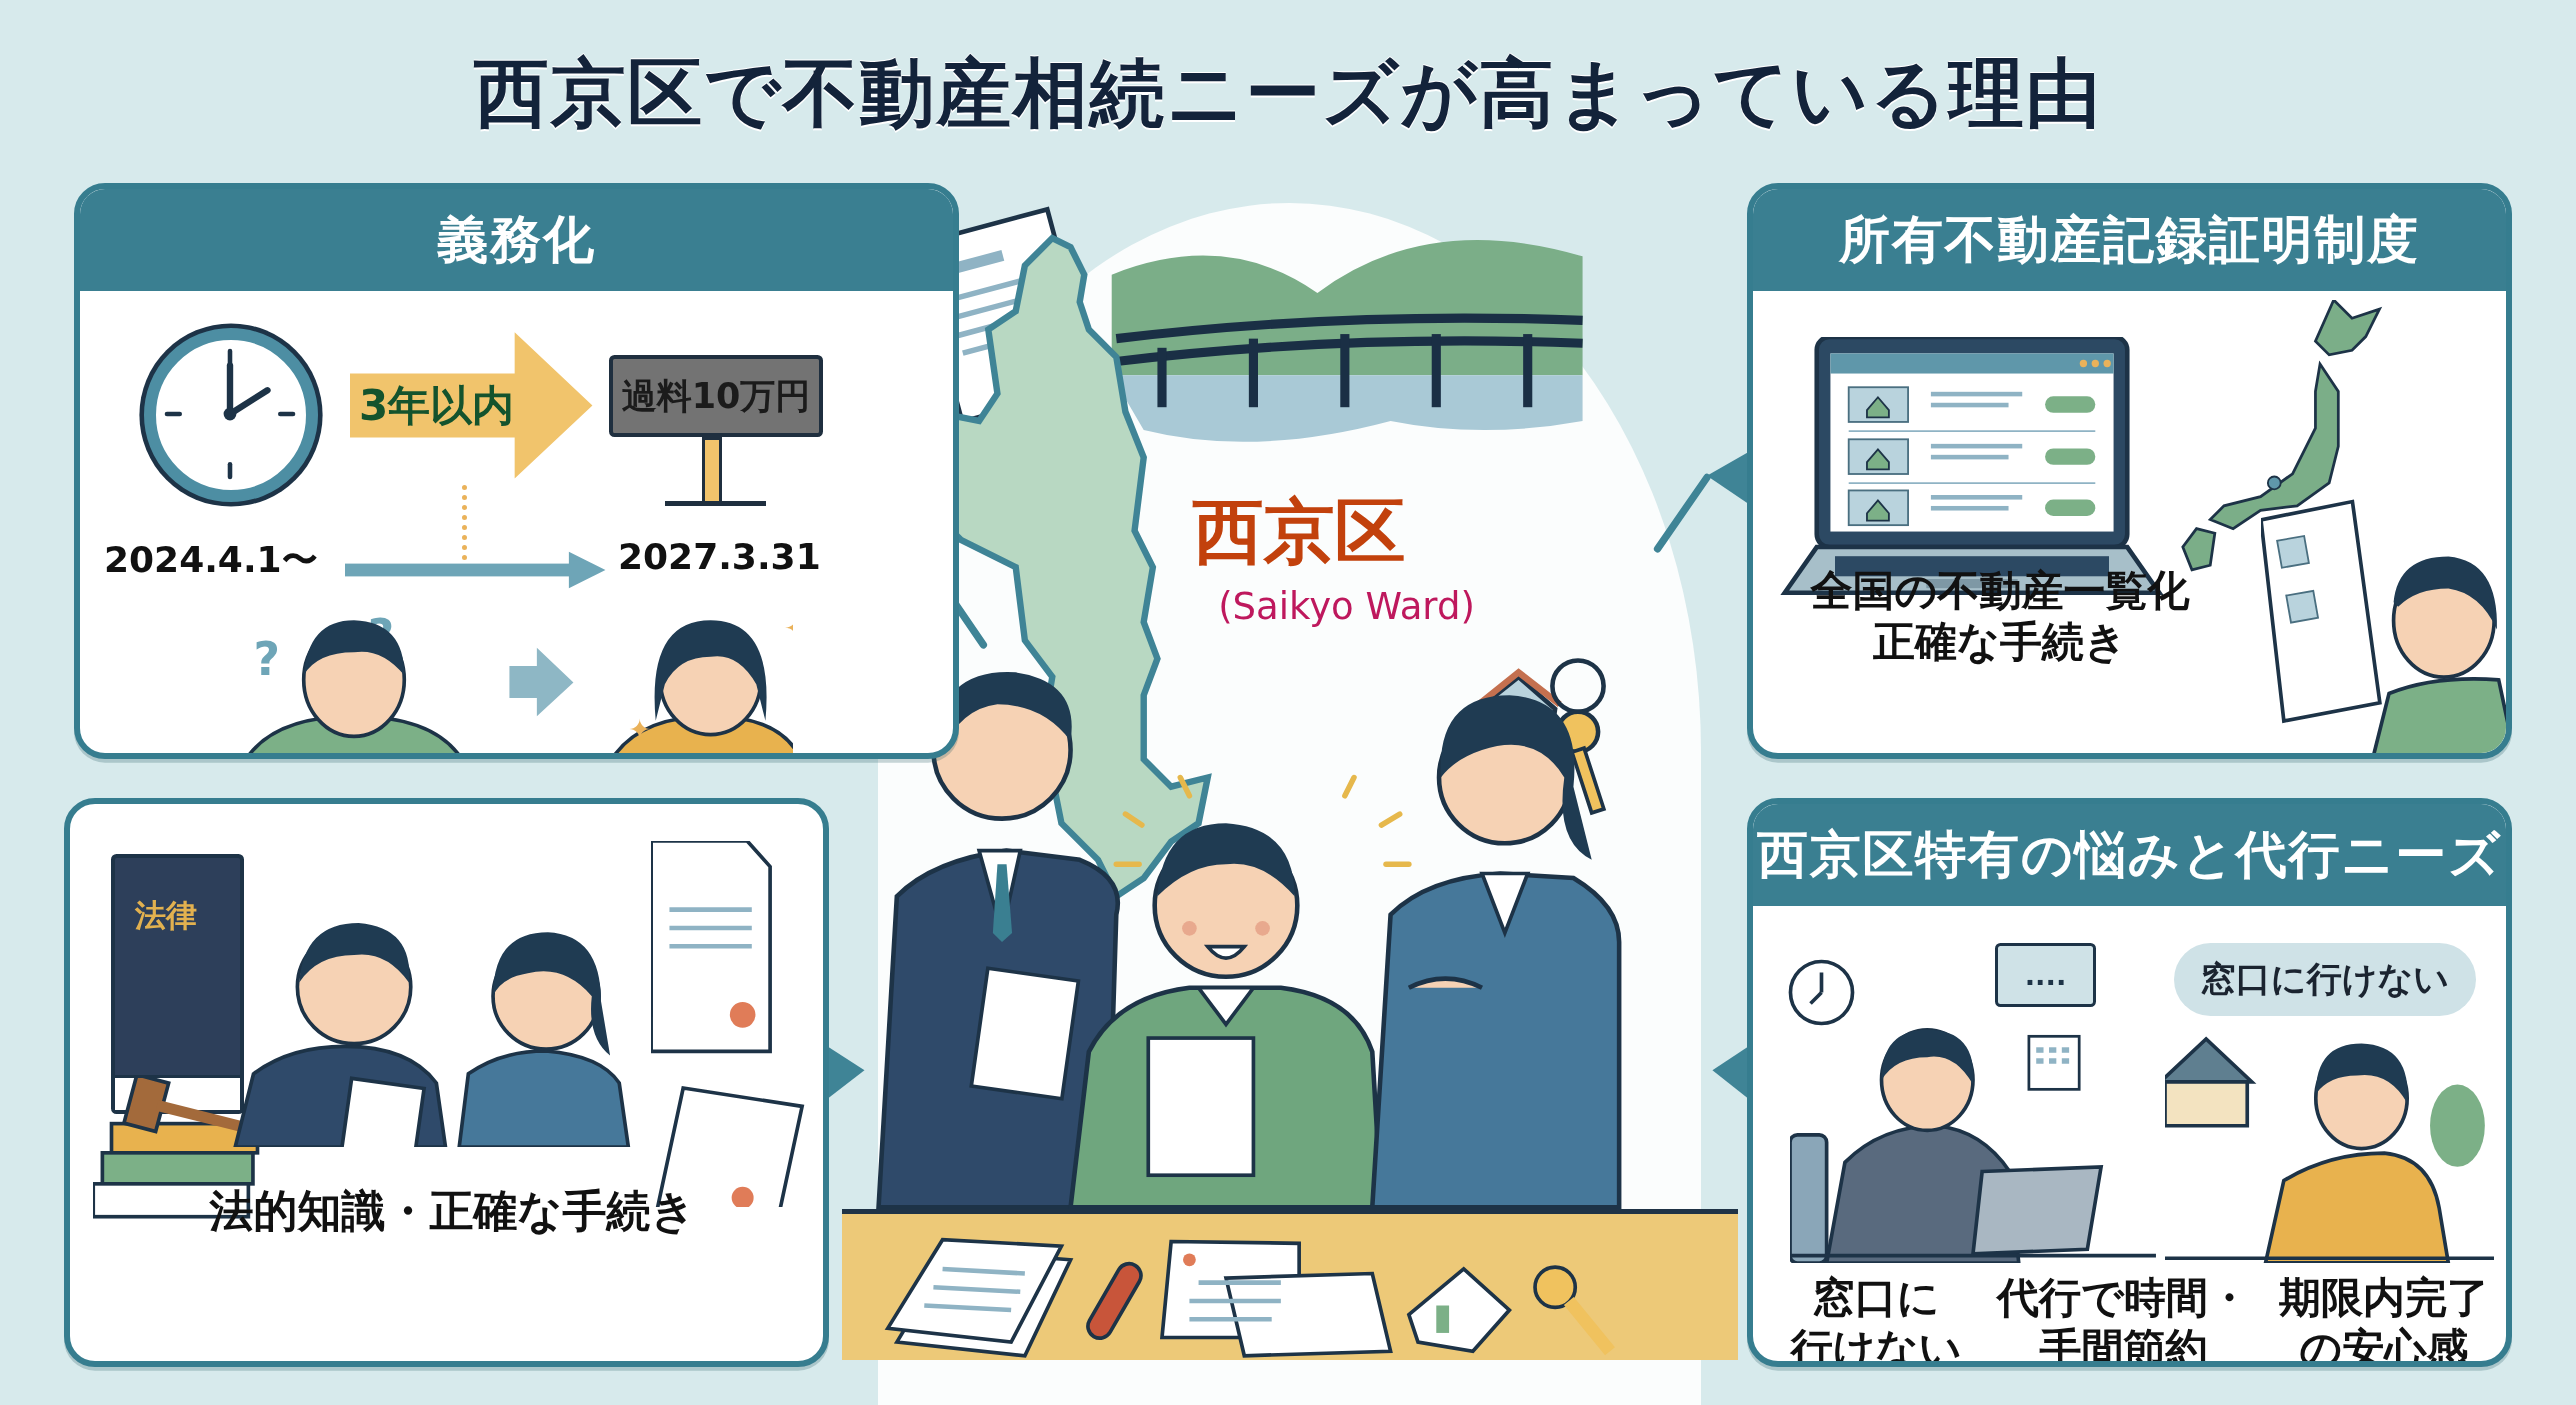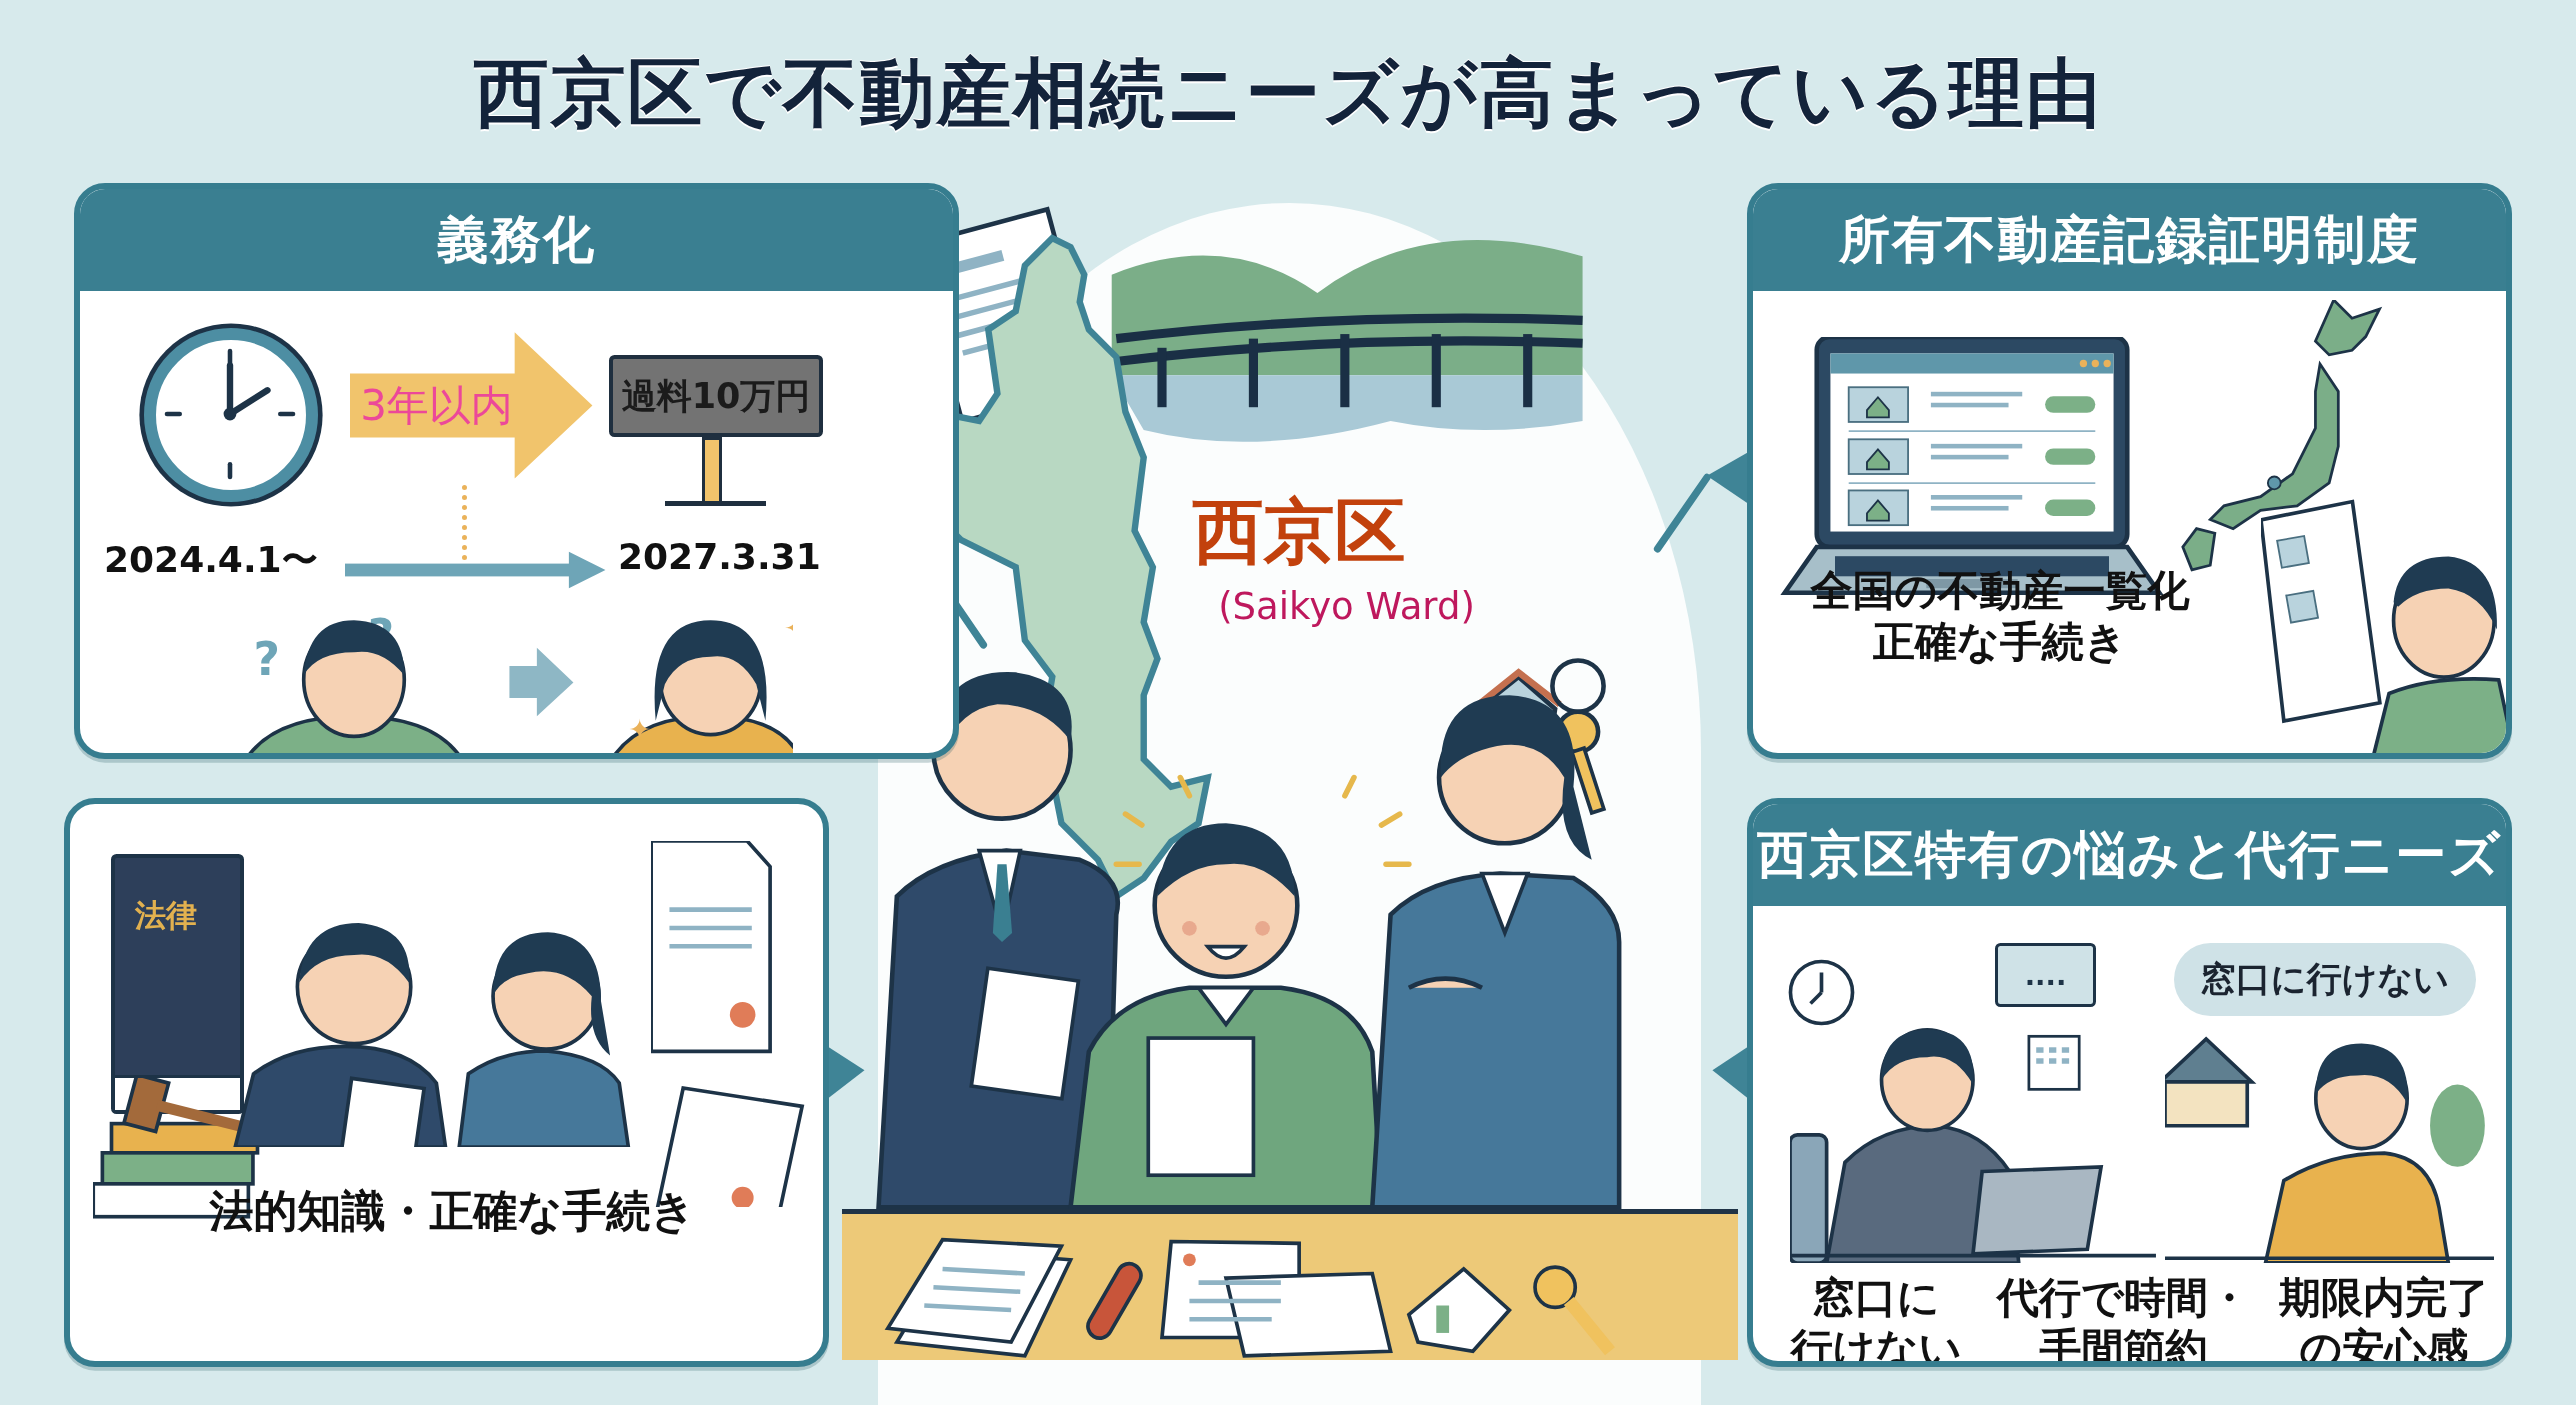--- a/index.html
+++ b/index.html
@@ -31,21 +31,21 @@
     font-size: 51px; font-weight: bold; display: flex; align-items: center; justify-content: center;
     letter-spacing: 1.8px;
   }
   .panel-body { position: relative; width: 100%; height: calc(100% - 102px); }
   .p-tl { left: 54px; top: 183px; width: 885px; height: 576px; margin-left: 20px; }
   .p-bl { left: 64px; top: 798px; width: 765px; height: 569px; }
   .p-tr { left: 1747px; top: 183px; width: 765px; height: 576px; }
   .p-br { left: 1747px; top: 798px; width: 765px; height: 569px; }
 
   .abs { position: absolute; }
-  .bold-text { font-weight: normal; color: #ec4899; }
+  .bold-text { font-weight: bold; color: #14532d; }
 
   
   .desk { position: absolute; left: 842px; top: 1209px; width: 896px; height: 151px; background: #edc978; border-top: 5.5px solid #1f3346; }
 
   
   .clock-face { position: absolute; border-radius: 50%; background: #fff; border: 12.8px solid #4d8ea3; box-shadow: 0 0 0 4.6px #1d3347; }
   .sign { position: absolute; background: #737373; border: 4.6px solid #1f2f3f; border-radius: 5.5px; font-weight: bold; color: #1b1b1b; display: flex; align-items: center; justify-content: center; }
 
   .arrow-shape { position: absolute; }
   .date { position: absolute; font-weight: bold; font-size: 36px; color: #111; }

